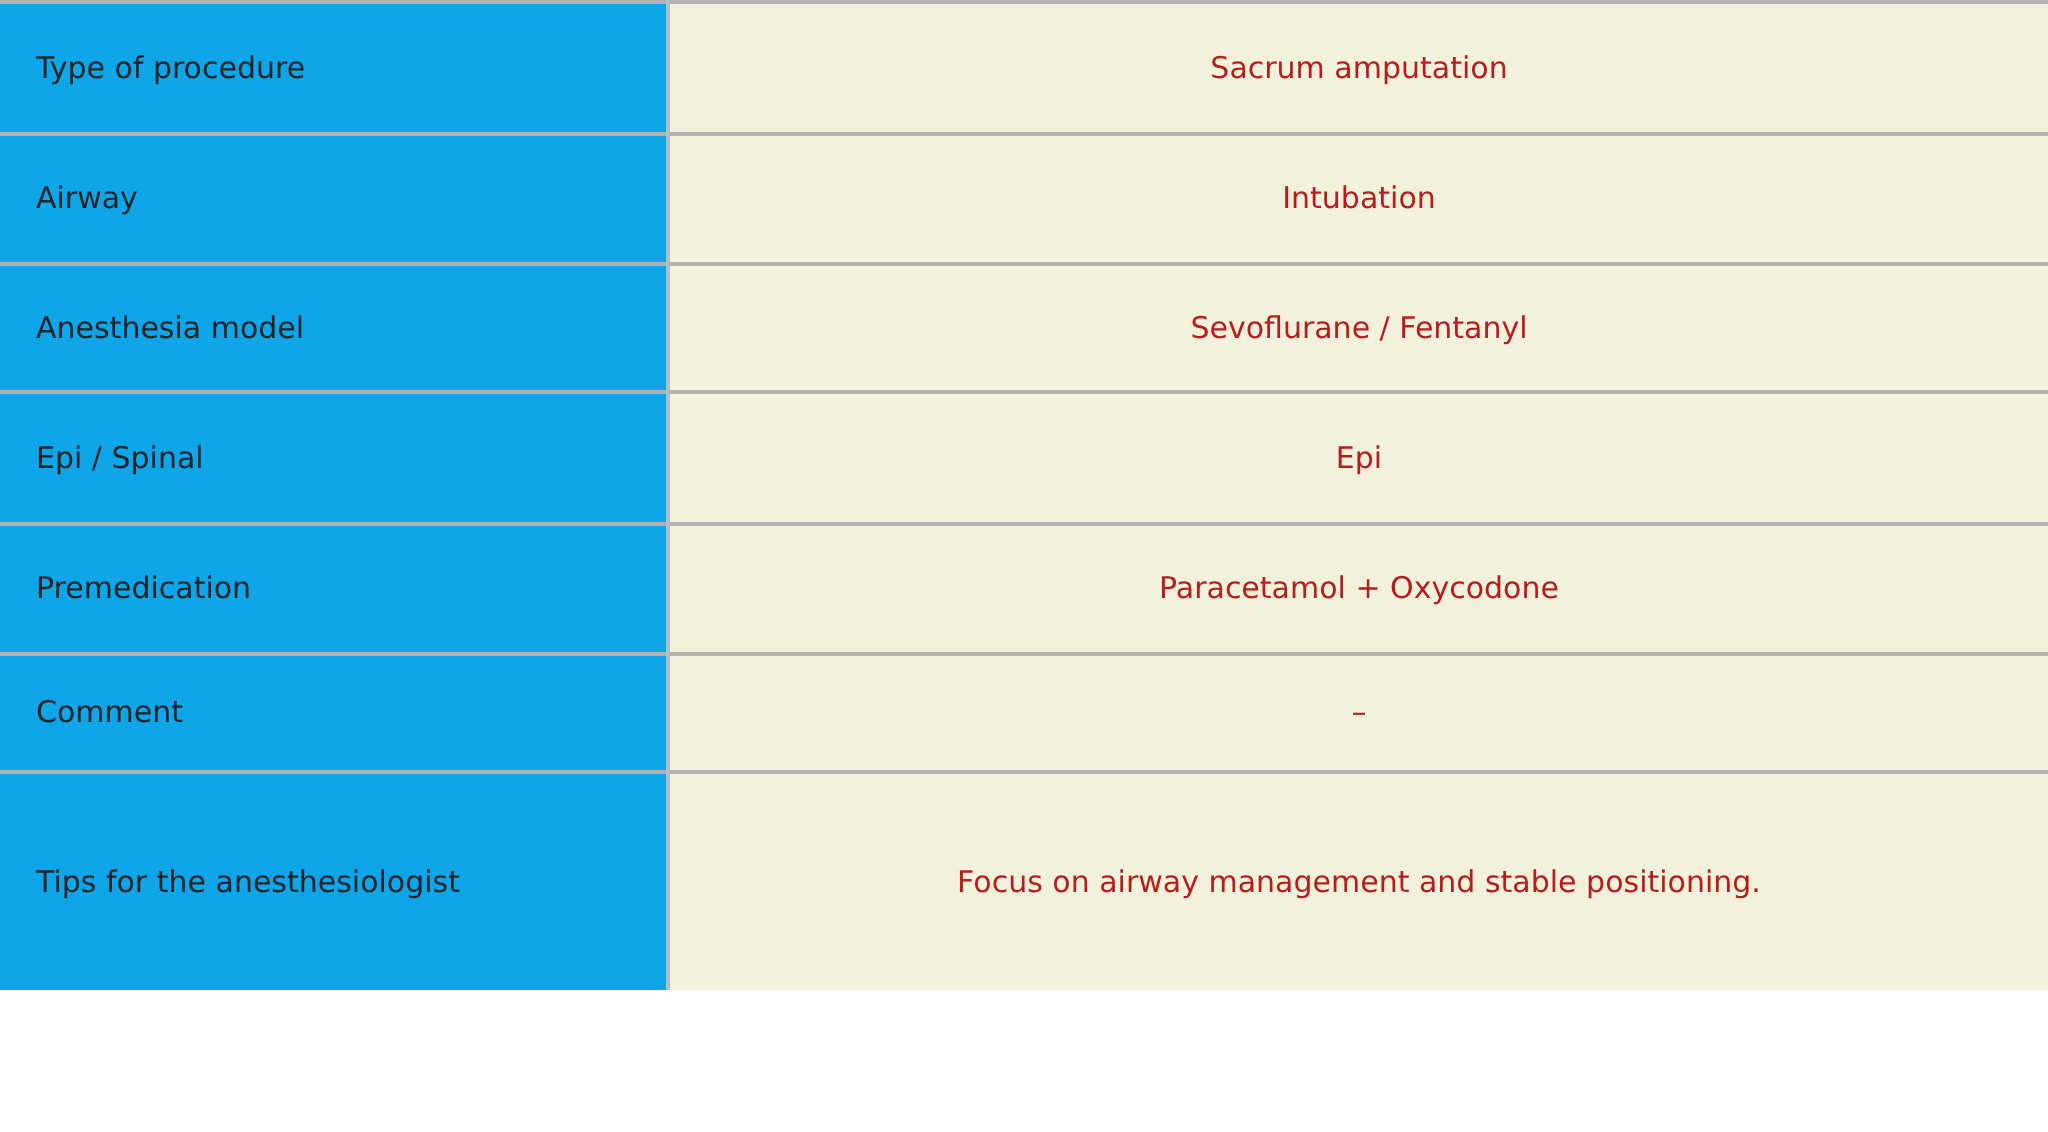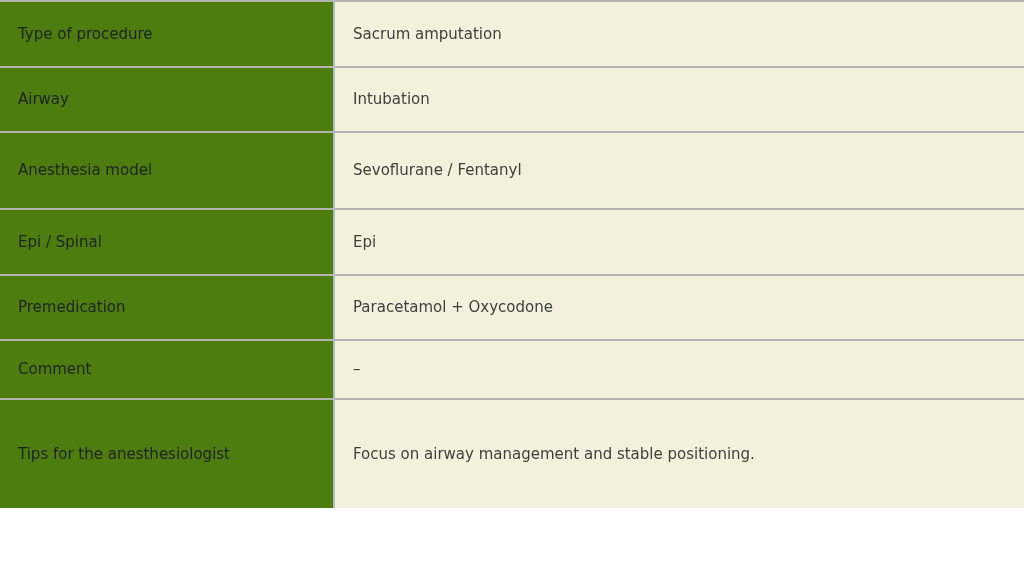--- a/index.html
+++ b/index.html
@@ -34,28 +34,29 @@
     padding: 0 18px;
     font-size: 15px;
     line-height: 1.38;
     color: #222222;
     border-top: 2px solid #b3b3b3;
     border-bottom: 0;
     box-sizing: border-box;
   }
 
   #info-table td.label-cell {
-    background: #4d7c0f;
+    background: #0ea5e9;
     border-right: 2px solid #b6bcc0;
     color: #1f2326;
   }
 
   #info-table td.value-cell {
     background: #f2f1dc;
-    color: #404040;
+    color: #b91c1c;
+    text-align: center;
   }
 
   #info-table tr:first-child td {
     border-top: 2px solid #b3b3b3;
   }
 
   .cell-text {
     display: block;
     white-space: pre-line;
   }
@@ -78,21 +79,21 @@
         </td>
       </tr>
       <tr style="height: 65px; padding-left: 40px;">
         <td class="label-cell">
           <span class="cell-text">Airway</span>
         </td>
         <td class="value-cell">
           <span class="cell-text">Intubation</span>
         </td>
       </tr>
-      <tr style="height: 77px;">
+      <tr style="height: 64px;">
         <td class="label-cell">
           <span class="cell-text">Anesthesia model</span>
         </td>
         <td class="value-cell">
           <span class="cell-text">Sevoflurane / Fentanyl</span>
         </td>
       </tr>
       <tr style="height: 66px; border-radius: 25px;">
         <td class="label-cell">
           <span class="cell-text">Epi / Spinal</span>

